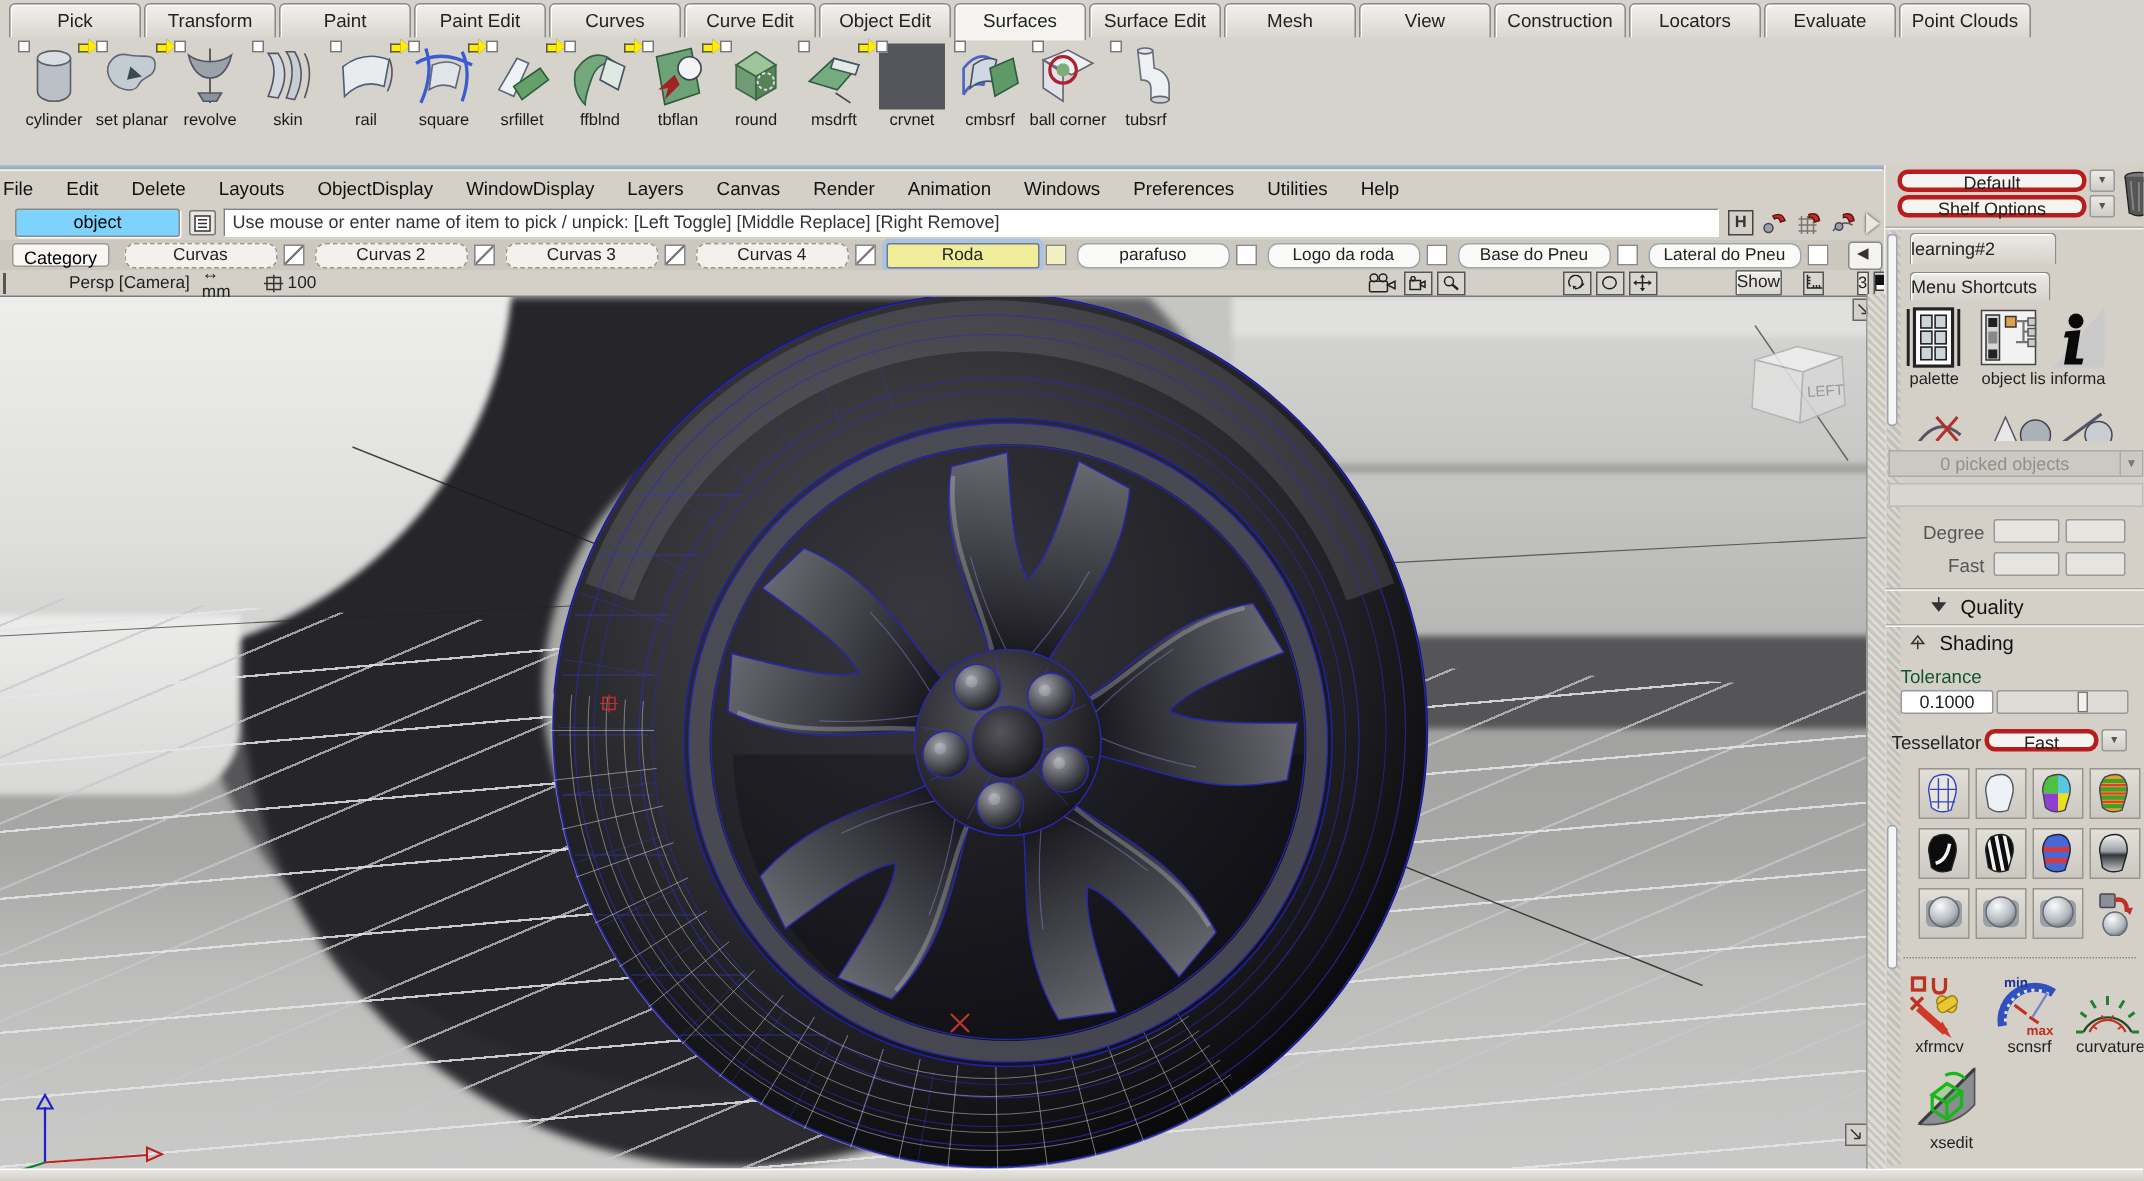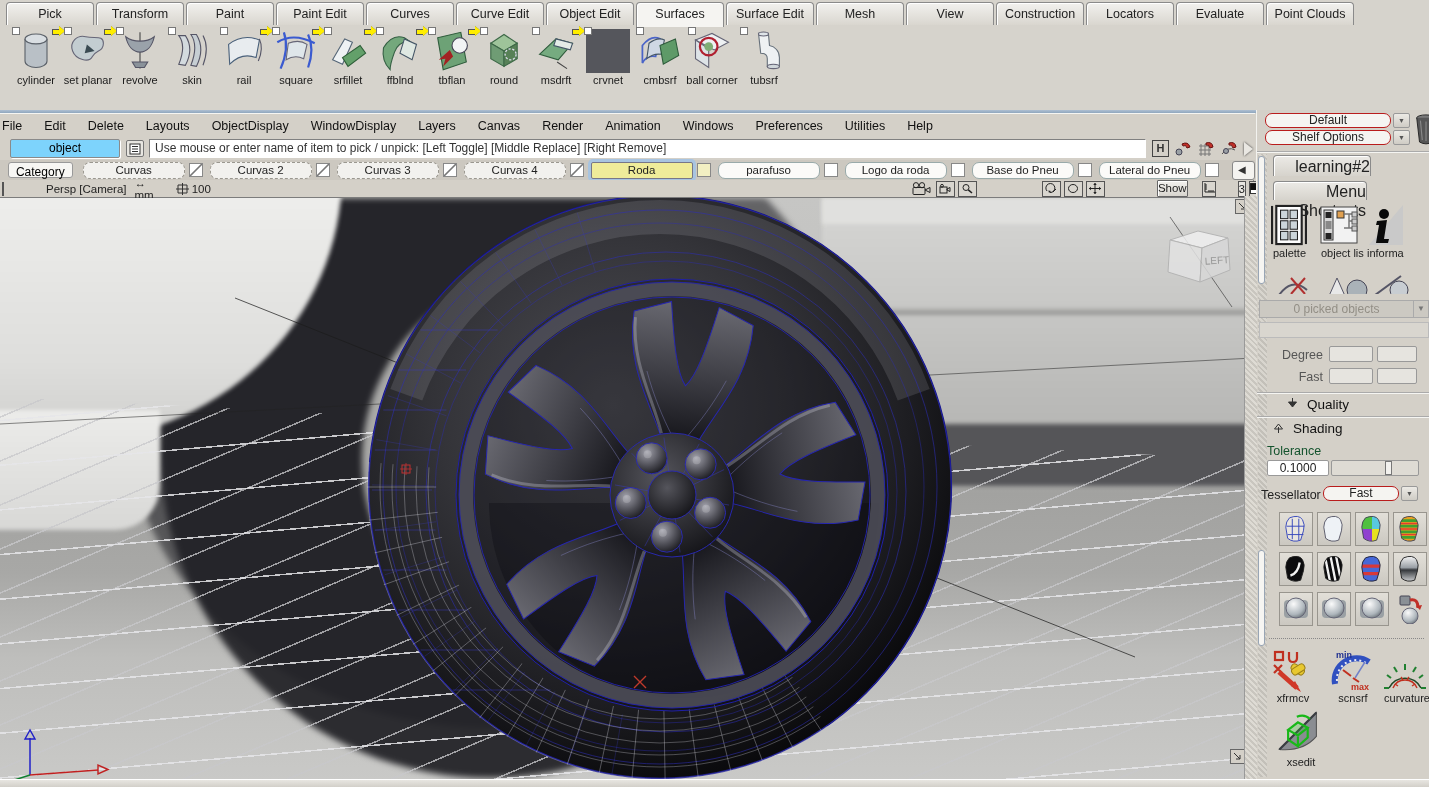--- a/index.html
+++ b/index.html
@@ -79,27 +79,27 @@
   .lines-svg{left:0;top:0;z-index:4}
   .wheel-svg{left:360px;top:-11px;z-index:5}
   .cube-svg{left:1158px;top:24px;z-index:6;opacity:.85}
   .axis-svg{left:0;top:528px;z-index:6}
   .rz{position:absolute;width:13px;height:13px;border:1px solid #666;background:#d4d0c8;z-index:7;display:flex;align-items:center;justify-content:center}
   .rz.tr{right:3px;top:1px}.rz.br{right:8px;top:551px}
   
   .gutter{position:absolute;left:1244px;top:196px;width:12px;height:583px;z-index:8;background:repeating-linear-gradient(45deg,#dedbd4 0 2px,#c9c6bf 2px 4px);border-left:1px solid #999}
   .panel{position:absolute;left:1256px;top:110px;width:173px;height:669px;background:#d4d0c8;border-left:1px solid #f2f2ef;font-size:12px;color:#222}
   .panel *{position:absolute;box-sizing:border-box}
-  .psel{left:8px;width:126px;height:15px;background:#f5f4f1;border:1px solid #b91c1c;border-radius:7px;text-align:center;line-height:13px;font-size:12px}
+  .psel{left:8px;width:126px;height:15px;background:#f5f4f1;border:3px solid #b91c1c;border-radius:7px;text-align:center;line-height:13px;font-size:12px}
   .psel-arr{left:136px;width:17px;height:15px;background:linear-gradient(#eceae5,#cfccc5);border:1px solid #999;border-radius:2px;text-align:center;line-height:13px;font-size:7px;color:#555}
   .ptrash{left:156px;top:2px;width:26px;height:34px}
   .pdiv{left:0;width:173px;height:2px;border-top:1px solid #aaa;border-bottom:1px solid #f5f5f2}
   .pscroll{left:1px;top:44px;width:9px;height:623px;background:repeating-linear-gradient(45deg,#d8d5ce 0 2px,#c3c0b9 2px 4px)}
   .pthumb{left:1px;width:7px;background:#f6f5f2;border:1px solid #98a5b5;border-radius:3px}
-  .ptab{background:linear-gradient(#eceae6,#d6d3cc);border:1px solid #8a8a8a;border-bottom:none;border-radius:4px 4px 0 0;text-align:right;font-size:16px;box-shadow:inset 1px 1px 0 #fff}
+  .ptab{background:linear-gradient(#eceae6,#d6d3cc);border:1px solid #8a8a8a;border-bottom:none;border-radius:4px 4px 0 0;text-align:left;font-size:12px;box-shadow:inset 1px 1px 0 #fff}
   .pitem{width:40px;text-align:center}
   .pitem svg{position:static}
   .pitem .plab{position:static;display:block;font-size:11px;color:#222;white-space:nowrap;text-align:left;margin-left:2px}
   .picked{left:2px;width:154px;height:18px;background:#ccc9c2;border:1px solid #aaa;border-right:none;color:#938f86;text-align:center;line-height:16px;font-size:12px}
   .picked-arr{left:156px;width:16px;height:18px;background:#ccc9c2;border:1px solid #aaa;text-align:center;line-height:16px;font-size:8px;color:#777}
   .pblank{left:2px;width:170px;height:16px;background:#d9d6cf;border:1px solid #bbb}
   .plabel{font-size:12.5px;color:#555;text-align:right;width:58px}
   .pin{height:16px;background:#e6e4df;border:1px solid #999;border-radius:2px}
   .phead{font-size:13.5px;color:#111;left:50px}
   .sbtn{width:34px;height:34px;border:1px solid #98958e;background:linear-gradient(#e2dfd8,#cbc8c1);display:flex;align-items:center;justify-content:center}

